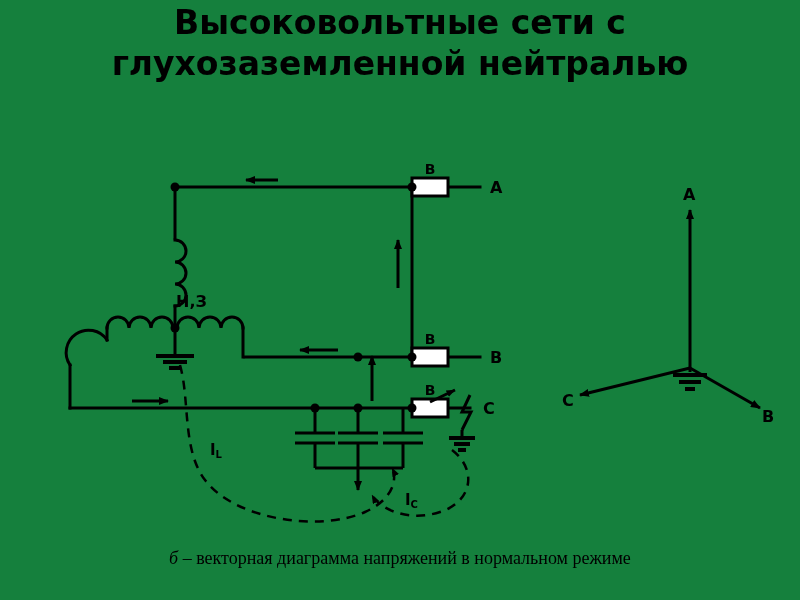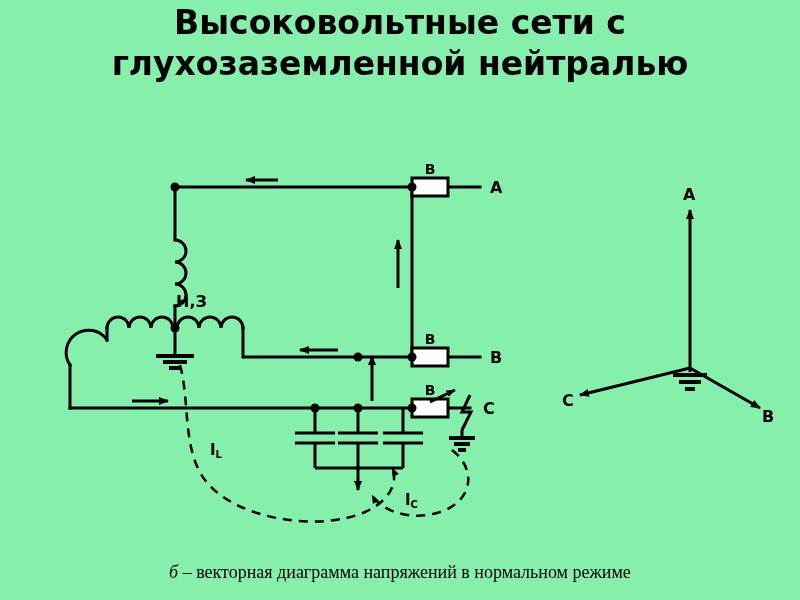--- a/index.html
+++ b/index.html
@@ -12,21 +12,21 @@
     height: 600px;
     position: relative;
     font-family: "Liberation Sans", sans-serif;
     overflow: hidden;
   }
   #slide {
     position: absolute;
     left: 0; top: 0;
     width: 800px;
     height: 600px;
-    background: #86efac;
+    background: #15803d;
   }
   .title {
     position: absolute;
     left: 60px;
     top: 2px;
     width: 680px;
     text-align: center;
     font-family: "DejaVu Sans", sans-serif;
     font-weight: bold;
     font-size: 33px;
@@ -44,21 +44,21 @@
   .caption {
     position: absolute;
     left: 40px;
     width: 720px;
     text-align: center;
     font-family: "Liberation Serif", serif;
     font-size: 18px;
     color: #000000;
   }
   .caption.line1 { top: 530px; }
-  .caption.line2 { top: 562px; }
+  .caption.line2 { top: 548px; }
   .caption .it { font-style: italic; }
 </style>
 </head>
 <body>
 
 <div id="slide">
 
   <div class="title">Высоковольтные сети с глухозаземленной нейтралью</div>
 
   <svg id="figure" viewBox="0 0 800 400" xmlns="http://www.w3.org/2000/svg">

